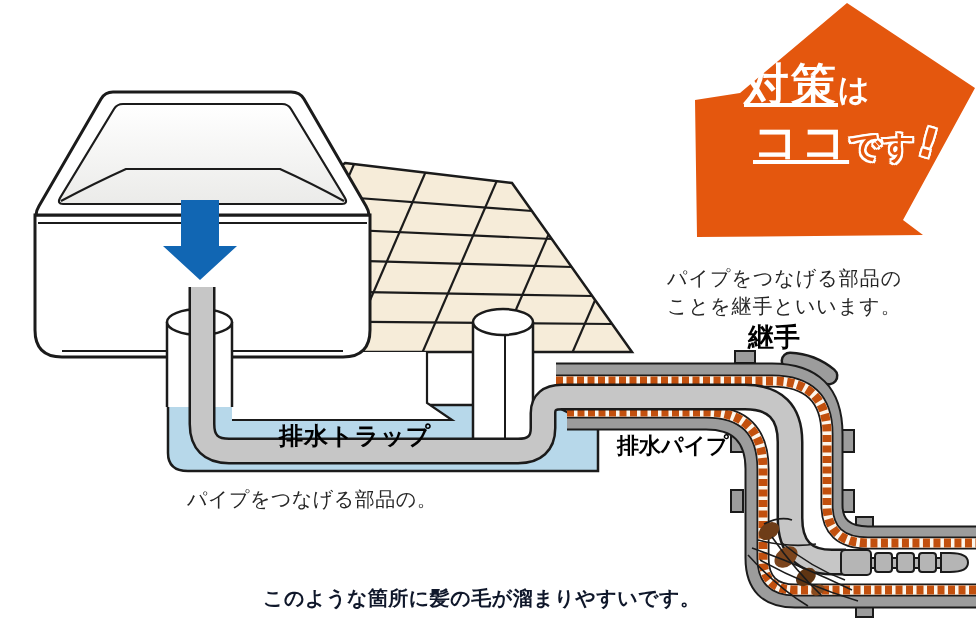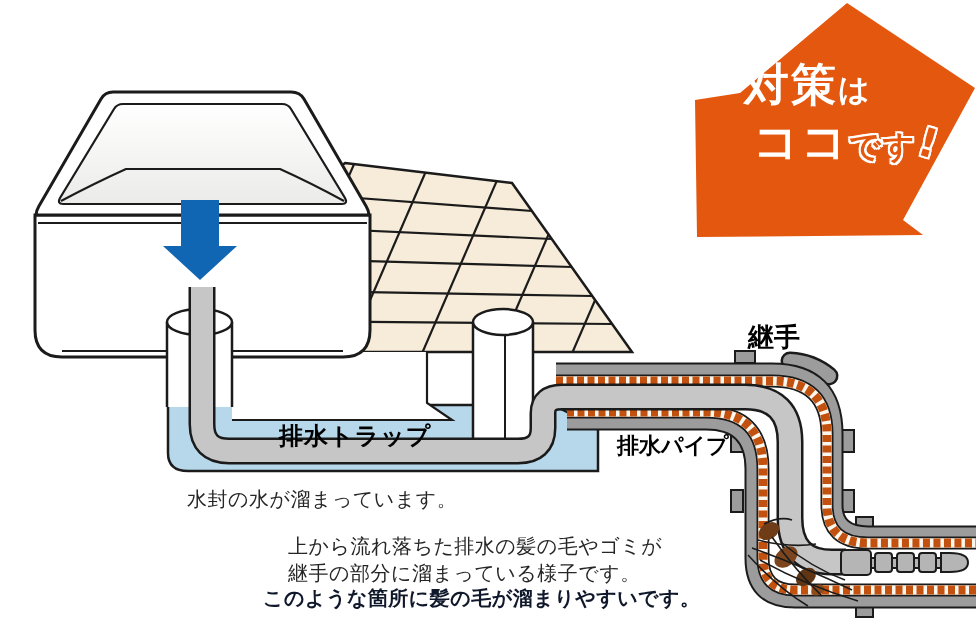--- a/index.html
+++ b/index.html
@@ -7,21 +7,21 @@
     position:relative;width:976px;height:622px;background:#ffffff;overflow:hidden;
     font-family:"DejaVu Sans","Liberation Sans",sans-serif;
   }
   #diagram-svg{position:absolute;left:0;top:0;}
   .lbl{position:absolute;z-index:10;white-space:nowrap;color:#262626;}
   .lbl-bold{font-weight:bold;color:#000000;}
   .note{font-size:20px;line-height:27px;letter-spacing:0.5px;}
   .joint-note{font-size:20px;line-height:28px;letter-spacing:1px;}
   .warning{font-size:20px;font-weight:bold;letter-spacing:0.5px;}
   .callout-line{position:absolute;z-index:11;color:#ffffff;font-weight:bold;letter-spacing:2px;}
-  .co-big{font-size:45px;}
+  .co-big{font-size:45px;text-decoration:underline;}
   .co-small{font-size:31px;}
   .co-outline{
     color:#e4570e;
     text-shadow:2px 0 0 #fff,-2px 0 0 #fff,0 2px 0 #fff,0 -2px 0 #fff,
                 2px 2px 0 #fff,-2px -2px 0 #fff,2px -2px 0 #fff,-2px 2px 0 #fff;
   }
   .co-bang{display:inline-block;transform:rotate(16deg);font-size:40px;margin-left:2px;}
 </style>
 </head>
 <body>
@@ -164,23 +164,23 @@
   <polygon points="697,237 695,100 740,93 847,3 975,88 903,220 923,235" fill="#e4570e"></polygon>
 </svg>
 
 <div class="callout-line" style="left:744px;top:55px;">
   <span class="co-big">対策</span><span class="co-small">は</span>
 </div>
 <div class="callout-line" style="left:753px;top:112px;">
   <span class="co-big">ココ</span><span class="co-small co-outline">です</span><span class="co-bang co-outline">!</span>
 </div>
 
+<div class="lbl joint-note" style="left:667px;top:264px;">
+  <div>パイプをつなげる部品の</div>
+  <div>ことを継手といいます。</div>
+</div>
 <div class="lbl lbl-bold" style="left:748px;top:320px;font-size:26px;">継手</div>
 <div class="lbl lbl-bold" style="left:279px;top:420px;font-size:24px;letter-spacing:1px;">排水トラップ</div>
 <div class="lbl lbl-bold" style="left:617px;top:431px;font-size:22px;">排水パイプ</div>
-<div class="lbl note" style="left:187px;top:486px;">水封の水が溜まっています。</div>
-<div class="lbl note" style="left:288px;top:533px;">
-  <div>上から流れ落ちた排水の髪の毛やゴミが</div>
-  <div>継手の部分に溜まっている様子です。</div>
-</div>
+<div class="lbl note" style="left:187px;top:486px;">パイプをつなげる部品の。</div>
 <div class="lbl warning" style="left:263px;top:585px;color:#0f172a;">このような箇所に髪の毛が溜まりやすいです。</div>
 
 </div>
 
 </body></html>

